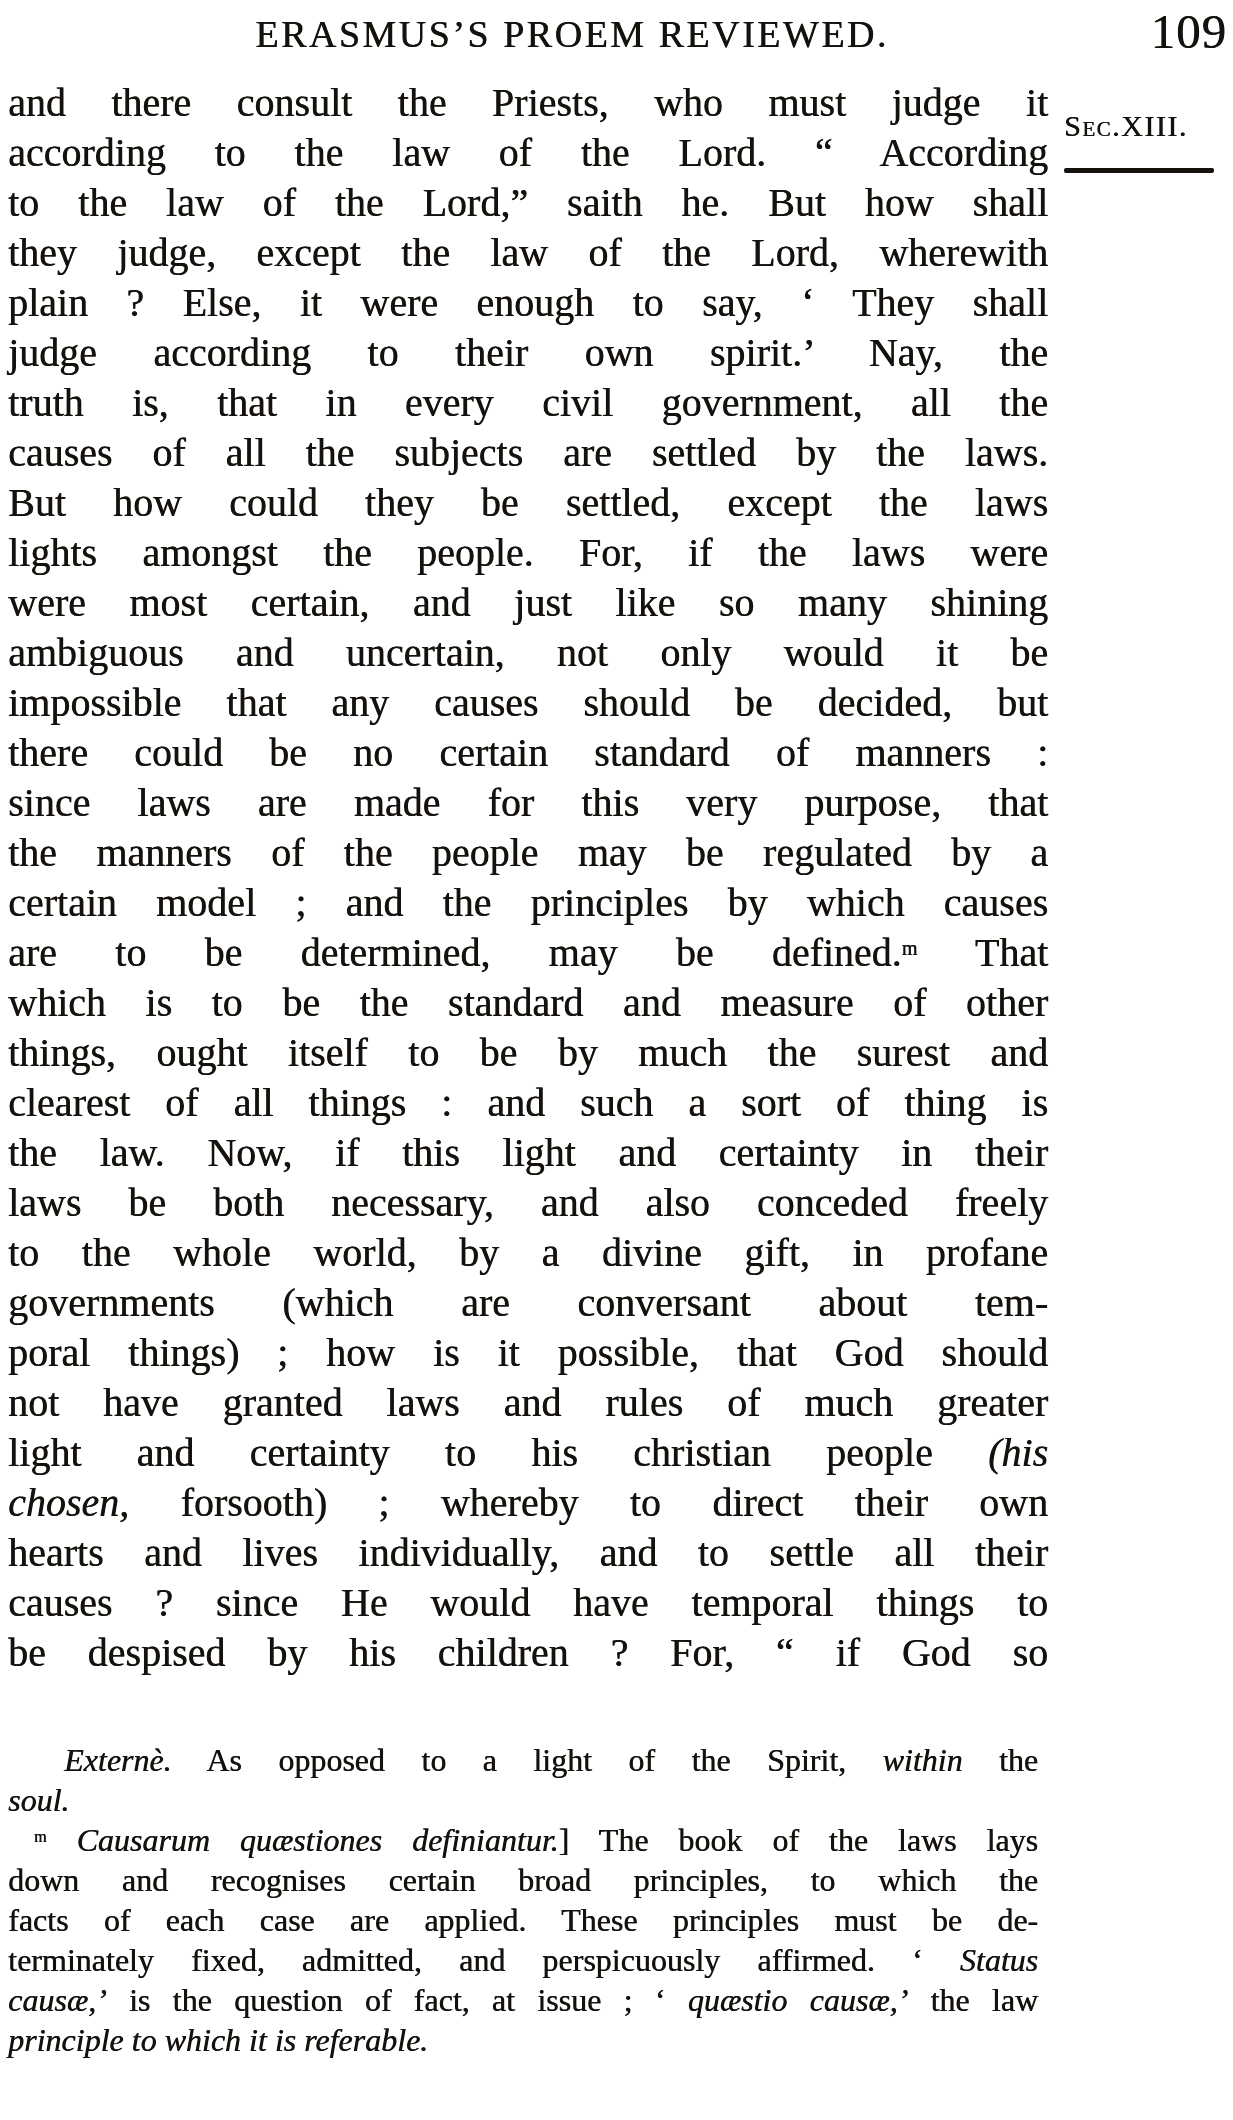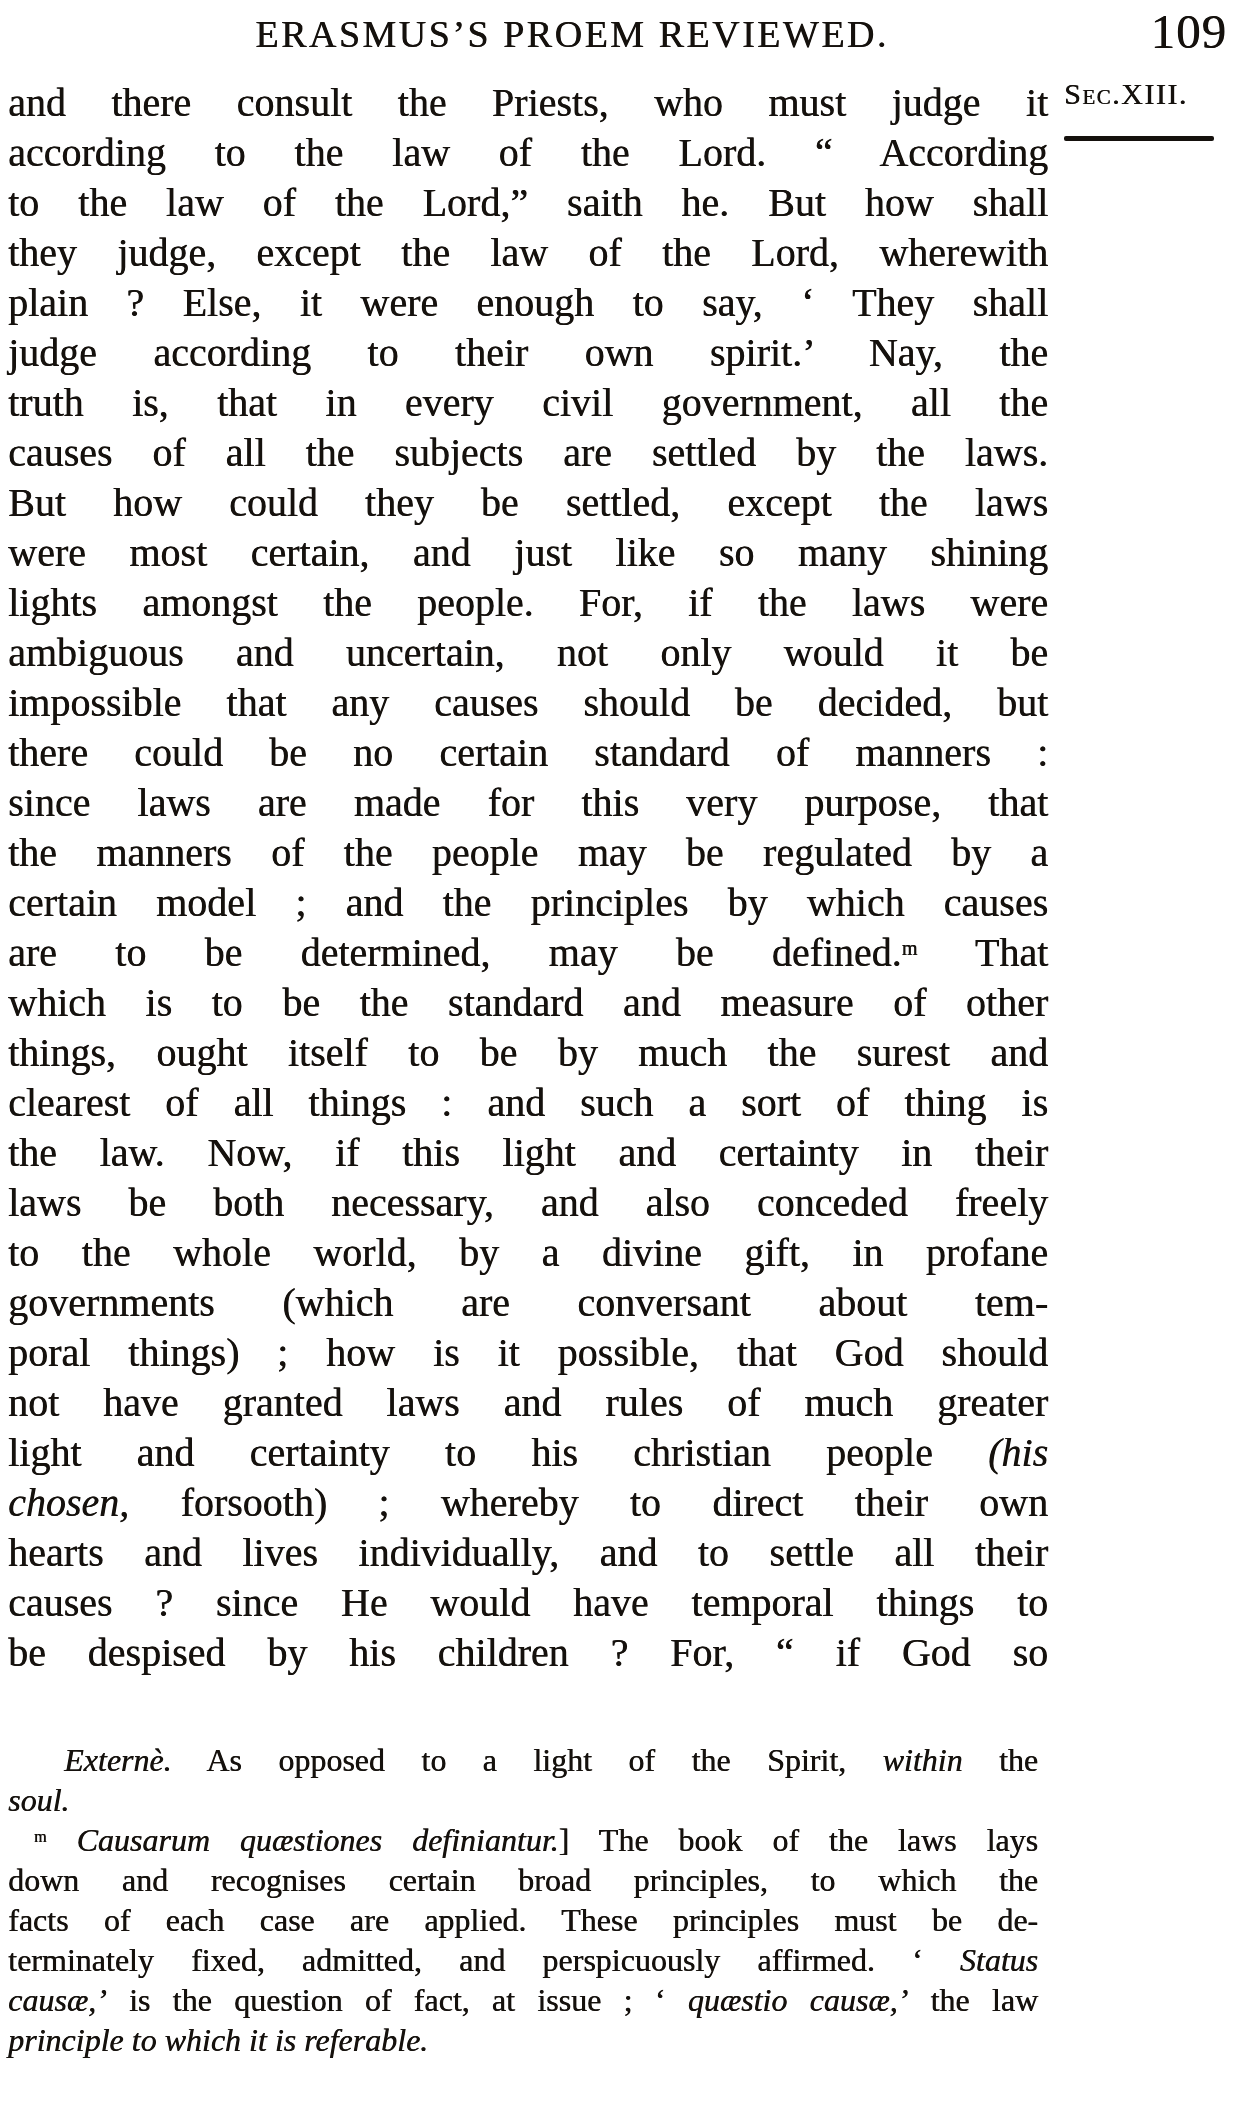--- a/index.html
+++ b/index.html
@@ -29,21 +29,21 @@
   }
   .line.last { text-align:left; text-align-last:left;font-style:italic; }
   sup { font-size:0.5em; vertical-align:baseline; position:relative; top:-0.55em; line-height:0; }
   i { font-style:italic; }
   .footnotes { margin-top:62px; width:1030px; }
   .footnote .line { font-size:32px; line-height:40px; }
   .footnote.fn1 .line:first-child { text-indent:56px; }
   .footnote.fn2 .line:first-child { text-indent:26px; }
   .margin-col { position:absolute; left:1064px; top:0; width:160px; }
   .sec-label {
-    margin-top:0; font-size:30px; line-height:32px;
+    margin-top:32px; font-size:30px; line-height:32px;
     font-variant:small-caps; letter-spacing:1.5px;
   }
   .margin-rule {
     margin-top:26px; width:150px; height:5px;
     background:#15110d; border-radius:2px;
   }
 </style>
 </head>
 <body>
 
@@ -57,22 +57,22 @@
       <div id="body-lines">
           <div class="line"><span>and there consult the Priests, who must judge it</span></div>
           <div class="line"><span>according to the law of the Lord.  “ According</span></div>
           <div class="line"><span>to the law of the Lord,” saith he.  But how shall</span></div>
           <div class="line"><span>they judge, except the law of the Lord, wherewith</span></div>
           <div class="line"><span>plain ?  Else, it were enough to say, ‘ They shall</span></div>
           <div class="line"><span>judge according to their own spirit.’  Nay, the</span></div>
           <div class="line"><span>truth is, that in every civil government, all the</span></div>
           <div class="line"><span>causes of all the subjects are settled by the laws.</span></div>
           <div class="line"><span>But how could they be settled, except the laws</span></div>
+          <div class="line"><span>lights amongst the people.  For, if the laws were</span></div>
           <div class="line"><span>were most certain, and just like so many shining</span></div>
-          <div class="line"><span>lights amongst the people.  For, if the laws were</span></div>
           <div class="line"><span>ambiguous and uncertain, not only would it be</span></div>
           <div class="line"><span>impossible that any causes should be decided, but</span></div>
           <div class="line"><span>there could be no certain standard of manners :</span></div>
           <div class="line"><span>since laws are made for this very purpose, that</span></div>
           <div class="line"><span>the manners of the people may be regulated by a</span></div>
           <div class="line"><span>certain model ; and the principles by which causes</span></div>
           <div class="line"><span>are to be determined, may be defined.</span><sup>m</sup><span> That</span></div>
           <div class="line"><span>which is to be the standard and measure of other</span></div>
           <div class="line"><span>things, ought itself to be by much the surest and</span></div>
           <div class="line"><span>clearest of all things : and such a sort of thing is</span></div>

